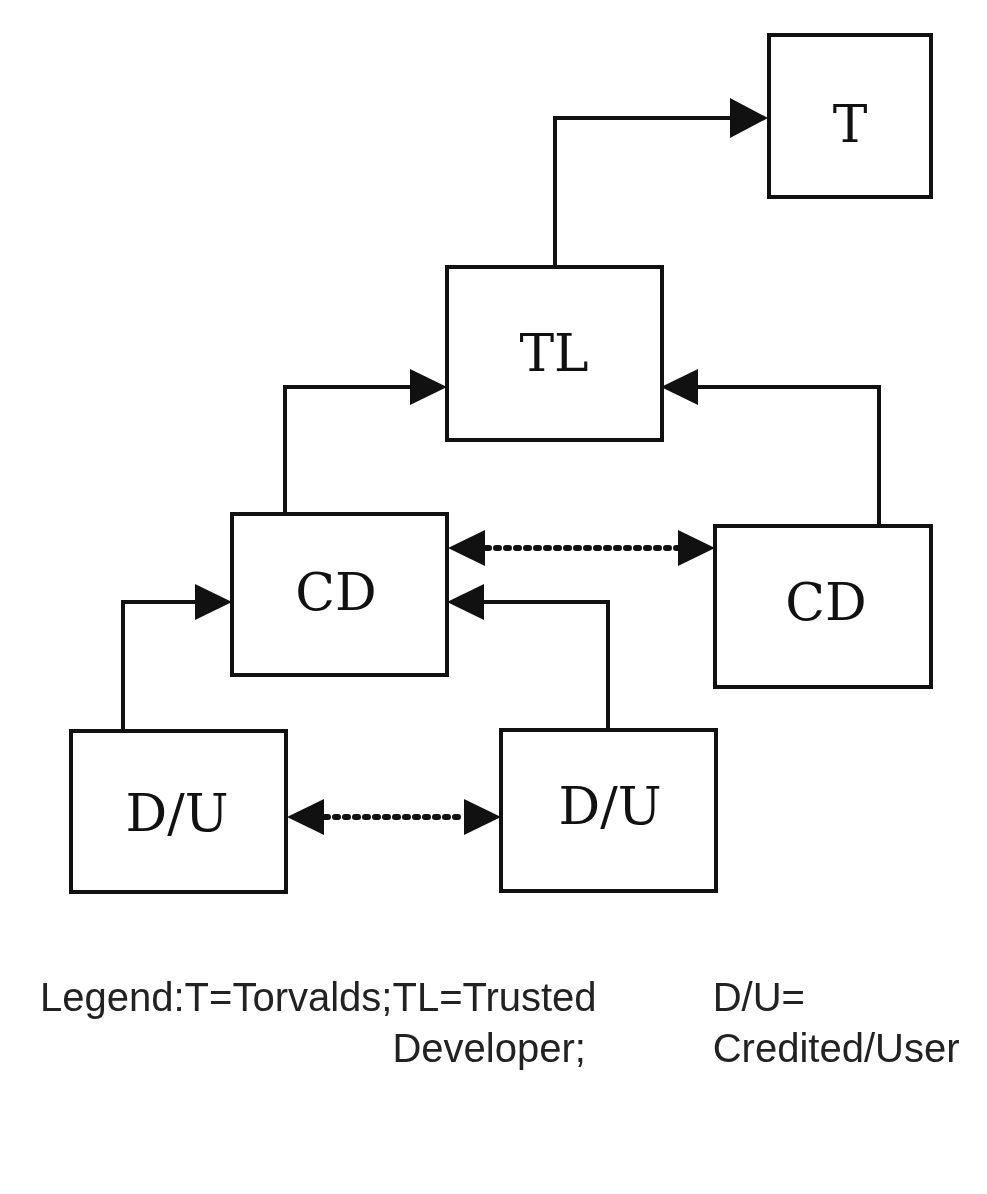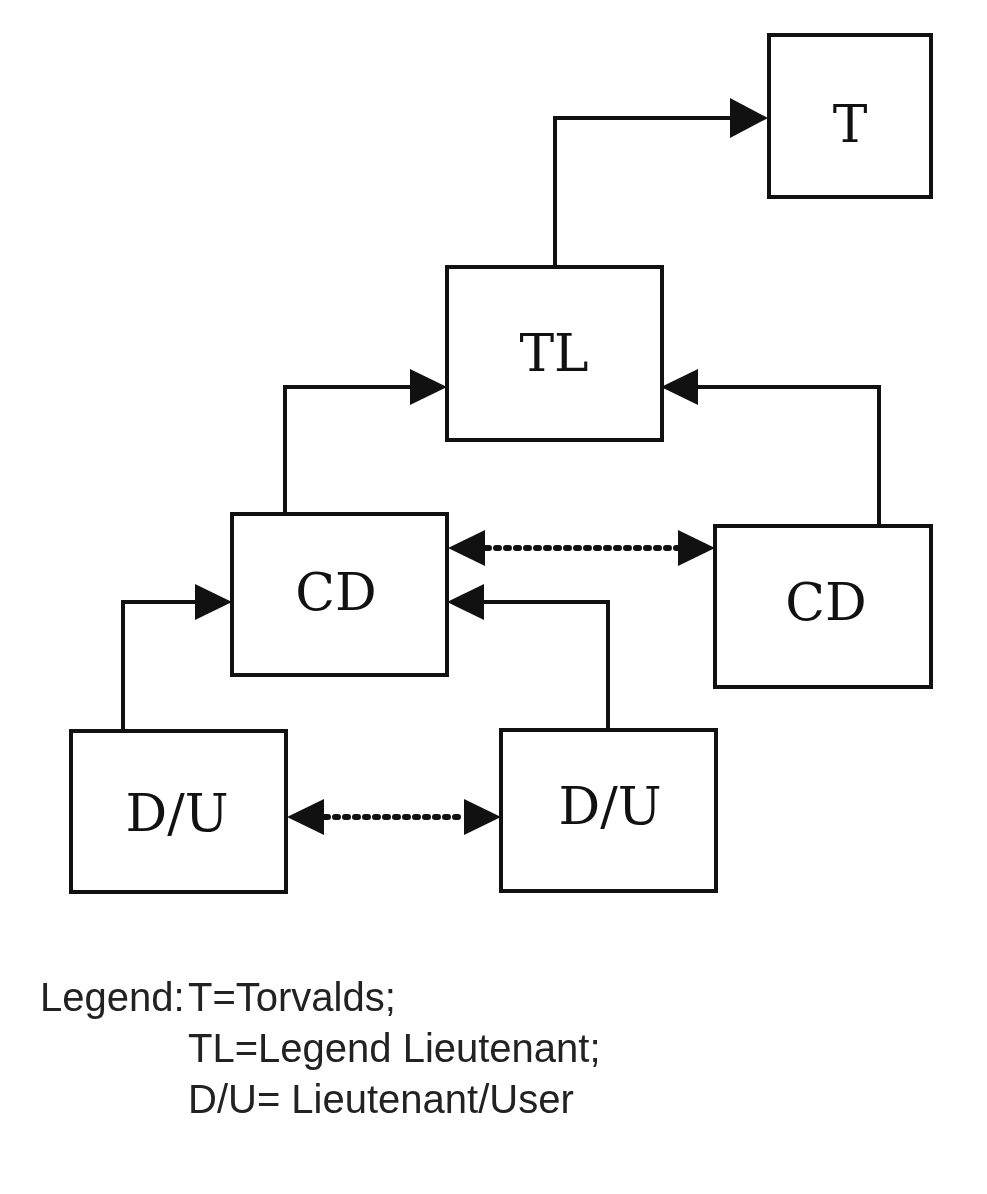--- a/index.html
+++ b/index.html
@@ -4,21 +4,21 @@
 <style>
   html, body { margin:0; padding:0; background:#ffffff; }
   body { width:987px; height:1194px; position:relative; overflow:hidden;
          font-family:"DejaVu Serif","Liberation Serif",serif; color:#111; }
   #diagram { position:absolute; left:0; top:0; width:987px; height:960px; }
   .box-label { font-family:"DejaVu Serif","Liberation Serif",serif; font-size:52px; fill:#111; }
   .legend { position:absolute; left:40px; top:972px; font-family:Liberation Sans, sans-serif;
             font-size:40px; line-height:51px; color:#222; }
   .legend-row { display:flex; }
   .legend-title { width:148px; white-space:nowrap; }
-  .legend-lines { display:flex; flex-direction:column; }
+  .legend-lines { display:flex; }
 </style>
 </head>
 <body>
 
 <svg id="diagram" viewBox="0 0 987 960" xmlns="http://www.w3.org/2000/svg">
   <defs>
     <marker id="arrowhead" markerWidth="10" markerHeight="10" refX="9" refY="5" orient="auto" markerUnits="userSpaceOnUse" viewBox="0 0 10 10">
       <path d="M0,0 L10,5 L0,10 z" fill="#111"></path>
     </marker>
   </defs>
@@ -87,17 +87,17 @@
     <rect x="501" y="730" width="215" height="161" fill="#fff" stroke="#111" stroke-width="4"></rect>
     <text class="box-label" x="610" y="810" text-anchor="middle" dominant-baseline="middle">D/U</text>
   </g>
 </svg>
 
 <div class="legend">
   <div class="legend-row">
     <div class="legend-title">Legend:</div>
     <div class="legend-lines">
       <div>T=Torvalds;</div>
-      <div>TL=Legend Lieutenant;</div>
-      <div>D/U= Lieutenant/User</div>
+      <div>TL=Trusted Developer;</div>
+      <div>D/U= Credited/User</div>
     </div>
   </div>
 </div>
 
 </body></html>

